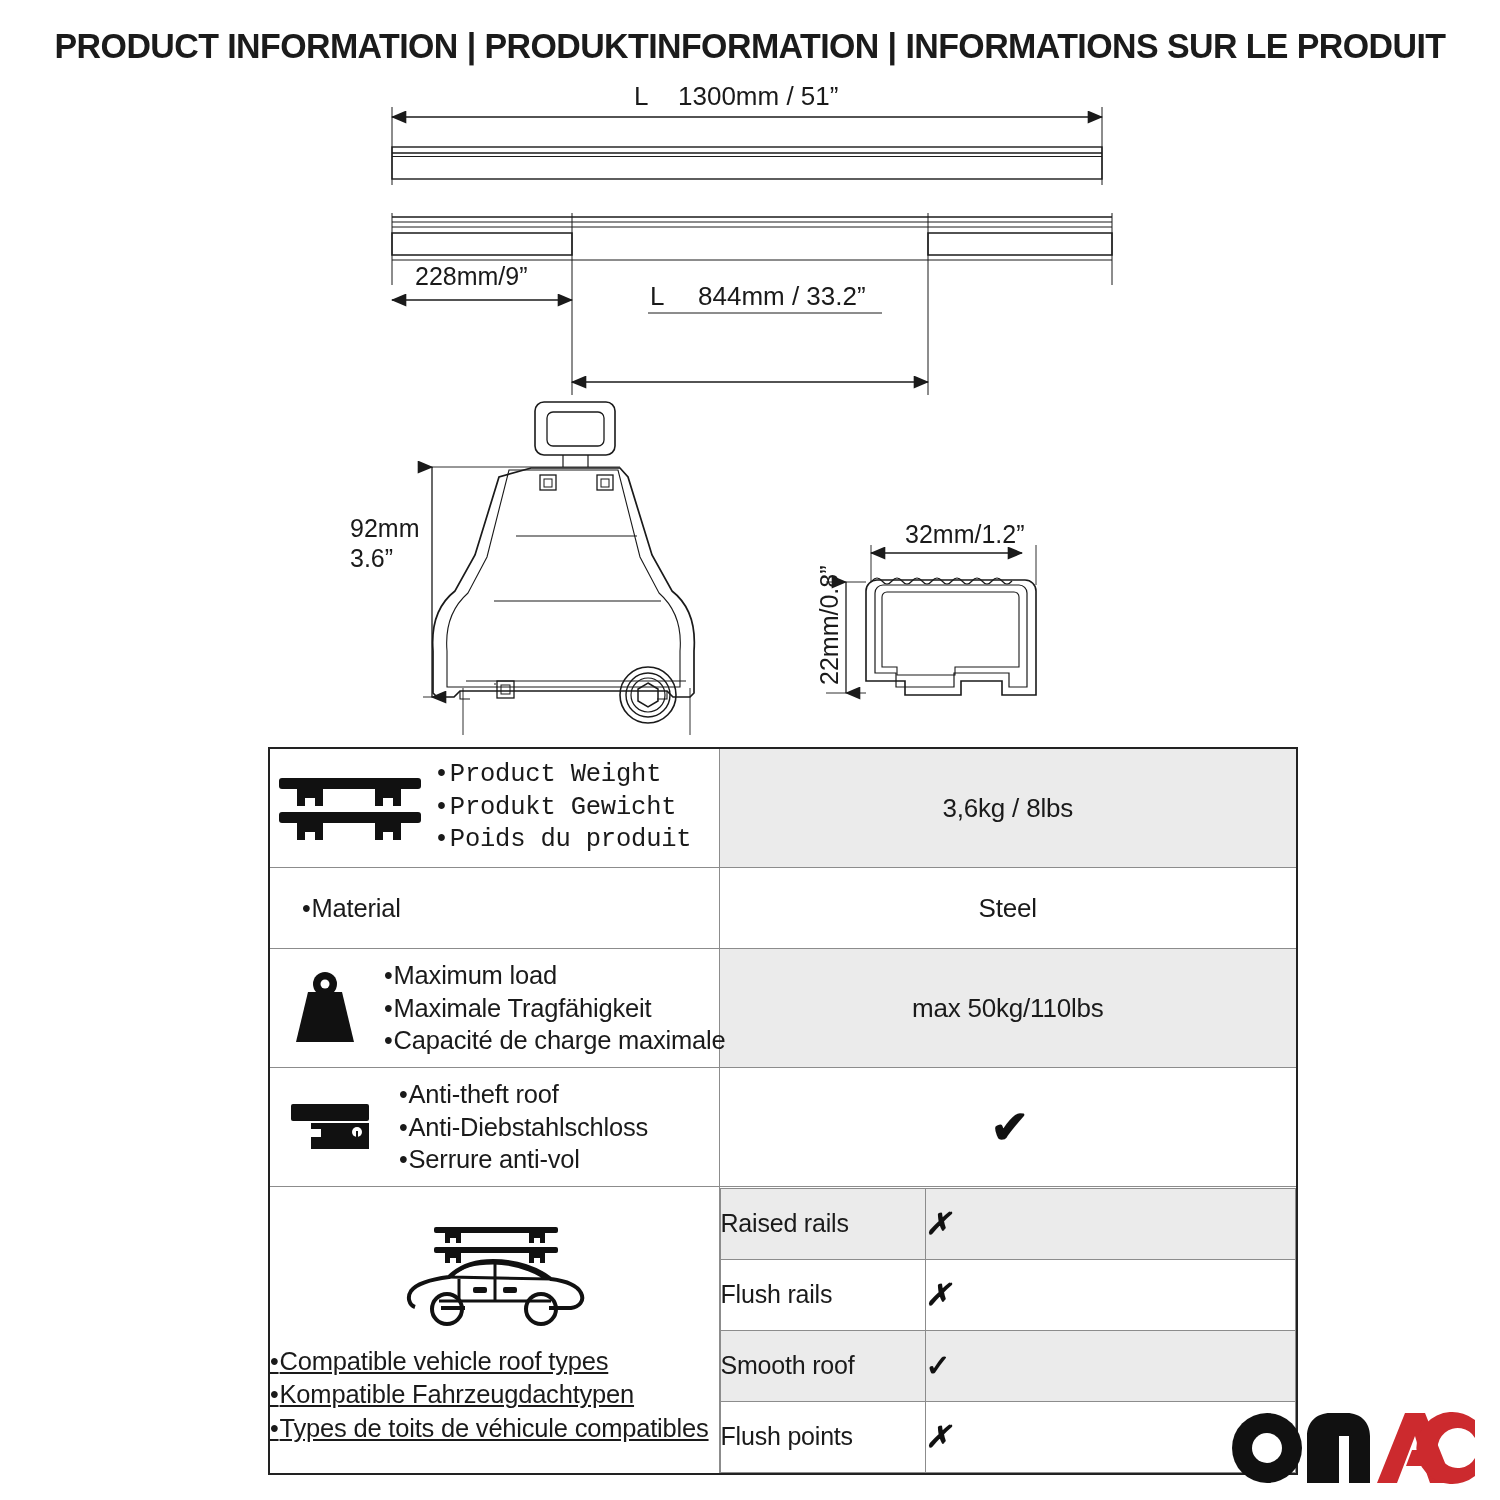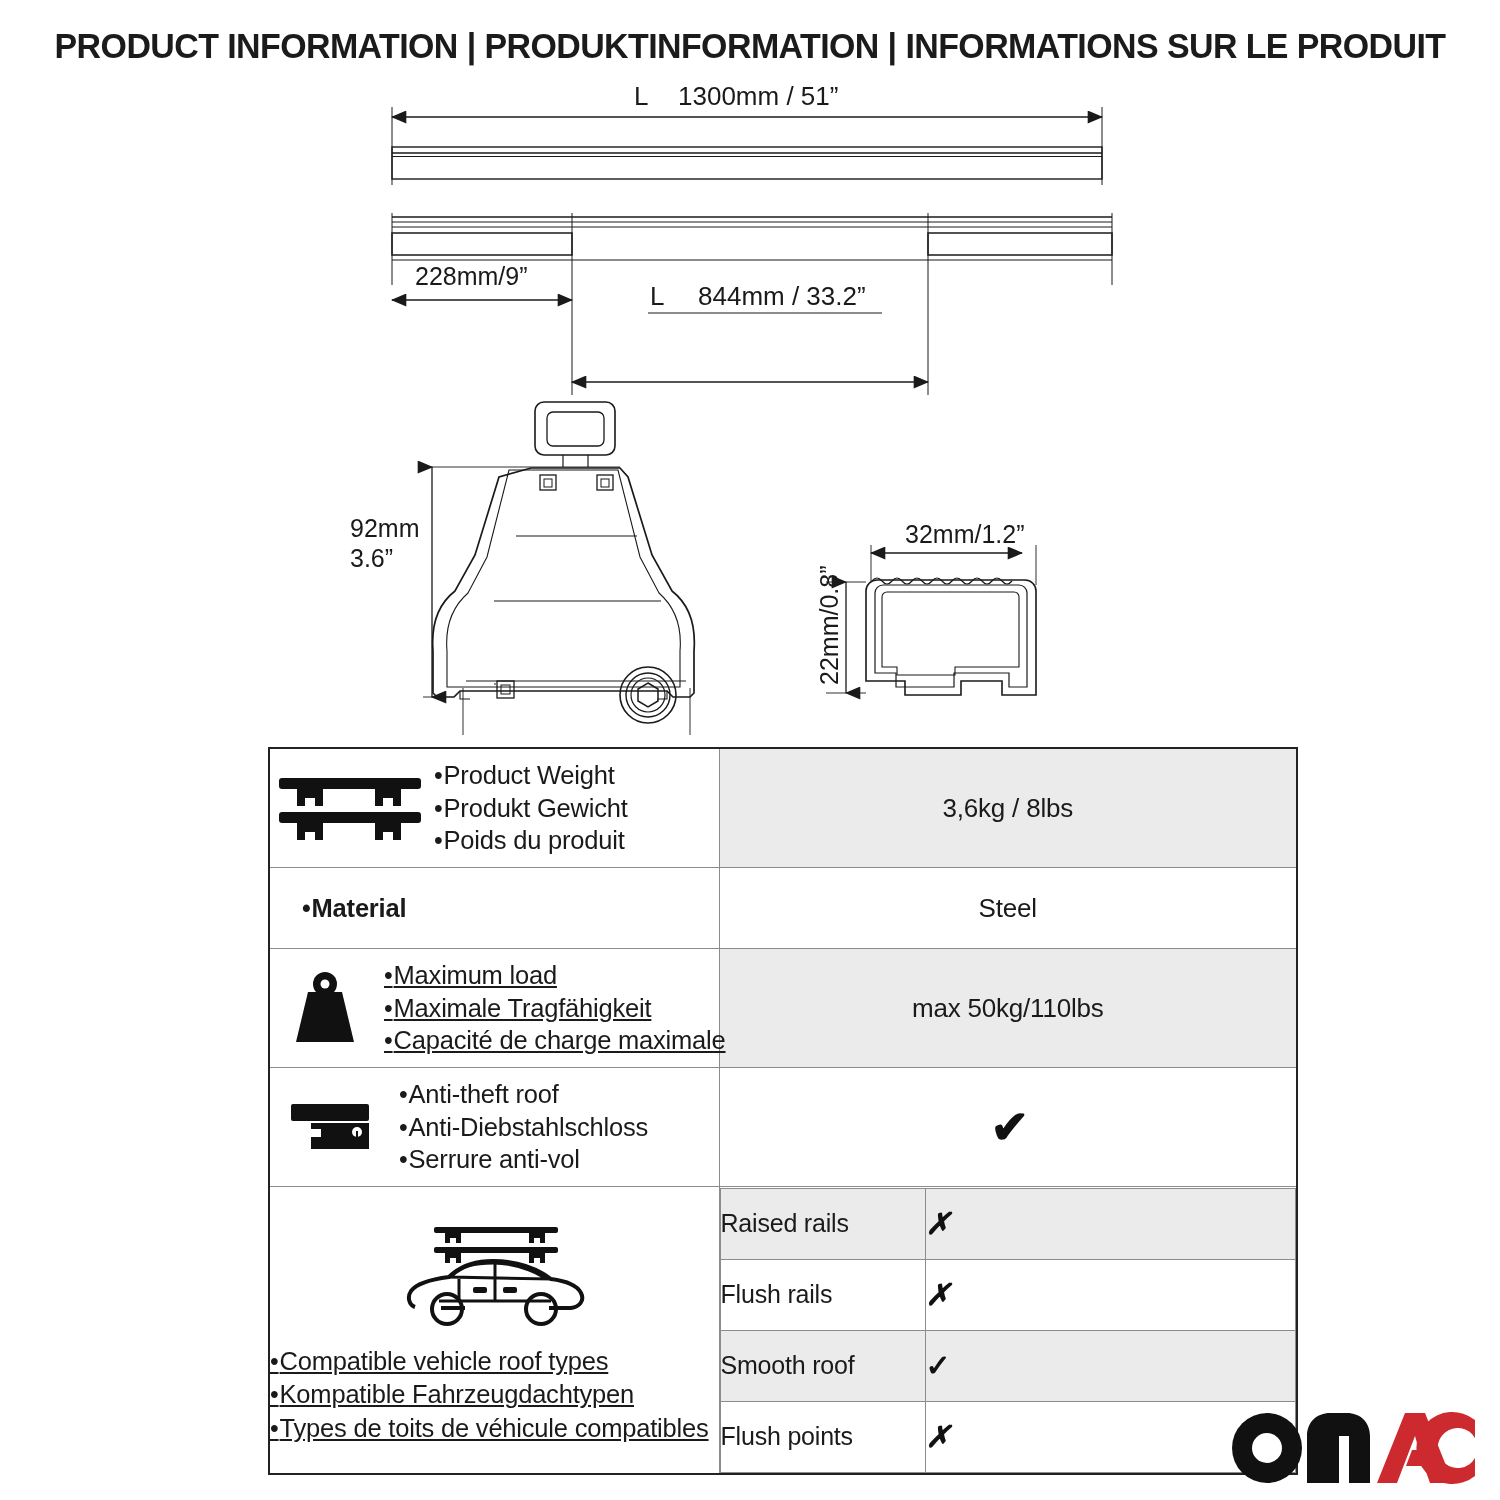--- a/index.html
+++ b/index.html
@@ -292,21 +292,21 @@
 </div>
 
 <table id="spec-table">
   <colgroup>
     <col style="width:450px">
     <col style="width:578px">
   </colgroup>
   <tbody>
 
     <tr>
-      <td class="cell-label outer-left" style="height:118px;">
+      <td class="cell-label outer-left" style="height:118px;font-family:Liberation Mono, monospace;">
         <div class="label-flex">
           <span class="icon-box">
             <svg width="150" height="72" viewBox="0 0 150 72" xmlns="http://www.w3.org/2000/svg">
               <g fill="#111">
                 <rect x="4" y="6" width="142" height="11" rx="3"></rect>
                 <path d="M22,17 h26 v17 h-8 v-8 h-10 v8 h-8 z"></path>
                 <path d="M100,17 h26 v17 h-8 v-8 h-10 v8 h-8 z"></path>
                 <rect x="4" y="40" width="142" height="11" rx="3"></rect>
                 <path d="M22,51 h26 v17 h-8 v-8 h-10 v8 h-8 z"></path>
                 <path d="M100,51 h26 v17 h-8 v-8 h-10 v8 h-8 z"></path>
@@ -317,32 +317,32 @@
             <div class="bullet">Product Weight</div>
             <div class="bullet">Produkt Gewicht</div>
             <div class="bullet">Poids du produit</div>
           </span>
         </div>
       </td>
       <td class="cell-value shaded outer-right">3,6kg / 8lbs</td>
     </tr>
 
     <tr>
-      <td class="cell-label outer-left" style="height:80px;font-weight:bold;">
+      <td class="cell-label outer-left" style="height:80px;">
         <div class="label-flex">
           <span class="label-lines" style="padding-left:32px;">
             <div class="bullet">Material</div>
           </span>
         </div>
       </td>
       <td class="cell-value outer-right">Steel</td>
     </tr>
 
     <tr>
-      <td class="cell-label outer-left" style="height:118px;text-decoration:underline;">
+      <td class="cell-label outer-left" style="height:118px;">
         <div class="label-flex">
           <span class="icon-box" style="width:110px;">
             <svg width="74" height="76" viewBox="0 0 74 76" xmlns="http://www.w3.org/2000/svg">
               <g fill="#111">
                 <circle cx="37" cy="14" r="12"></circle>
                 <circle cx="37" cy="14" r="4.5" fill="#fff"></circle>
                 <path d="M20,22 h34 l12,50 h-58 z"></path>
               </g>
             </svg>
           </span>

